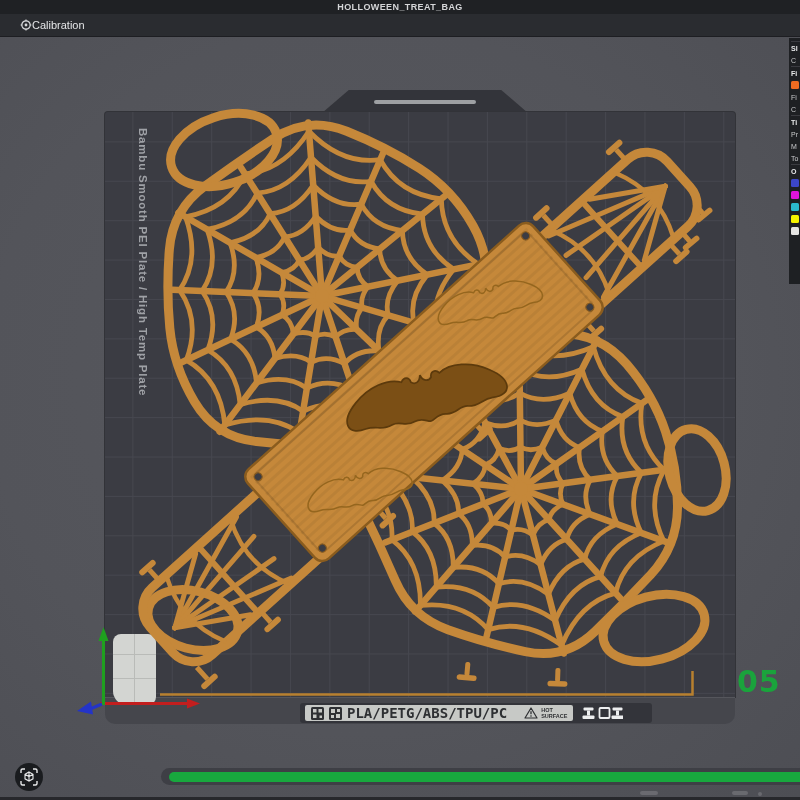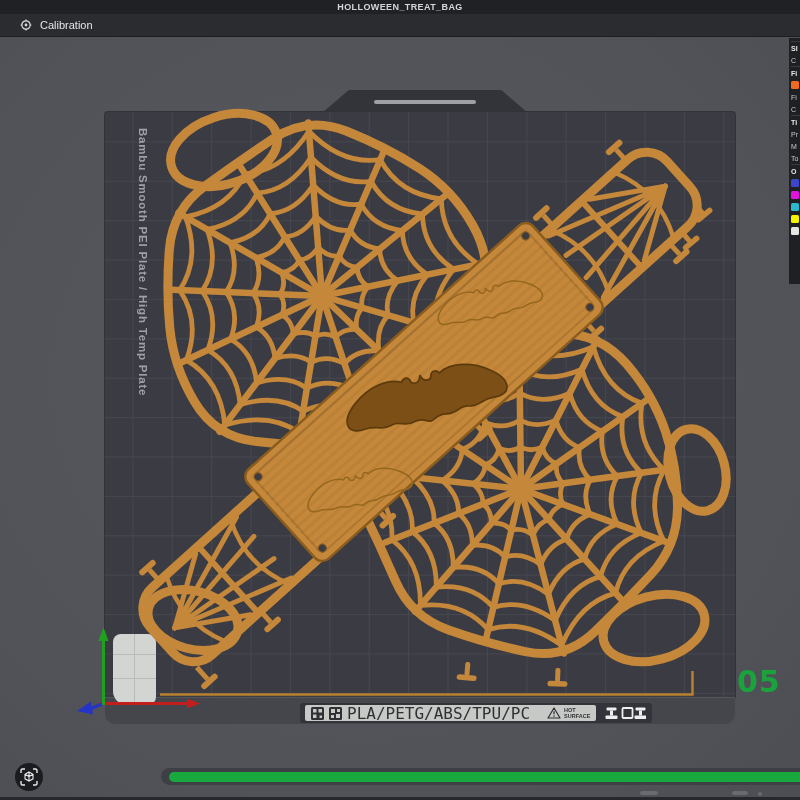--- a/index.html
+++ b/index.html
@@ -4,21 +4,21 @@
 <style>
   html,body{margin:0;padding:0;}
   body{width:800px;height:800px;position:relative;overflow:hidden;
        background:#55565C;font-family:"Liberation Sans",sans-serif;}
 
   
   .titlebar{position:absolute;left:0;top:0;width:800px;height:14px;background:#1F2124;
             display:flex;align-items:center;justify-content:center;z-index:40;}
   .titlebar span{font-size:9px;font-weight:bold;color:#D5D6D8;letter-spacing:.4px;}
   .menubar{position:absolute;left:0;top:14px;width:800px;height:23px;background:#2A2C30;
-           border-bottom:1px solid #1D1E22;display:flex;align-items:center;gap:8px;
+           border-bottom:1px solid #1D1E22;display:flex;align-items:center;
            padding-left:20px;box-sizing:border-box;z-index:40;}
   .menubar .mi-label{color:#E4E5E7;font-size:11px;}
 
   
   .viewport{position:absolute;left:0;top:37px;width:800px;height:760px;
             background:radial-gradient(ellipse at 45% 45%,#57585E 0%,#53545A 60%,#4D4E54 100%);}
 
   
   .plate-tab{position:absolute;left:322px;top:90px;width:206px;height:23px;background:#33343A;
              clip-path:polygon(0 100%,13% 0,87% 0,100% 100%);z-index:2;}
@@ -43,21 +43,21 @@
   .plate-number{position:absolute;left:737px;top:664px;font-family:"DejaVu Sans",sans-serif;
                 font-weight:bold;font-size:30px;color:var(--plate-number-green,#1AA33C);
                 letter-spacing:1px;z-index:6;}
 
   
   .plaque{position:absolute;left:195px;top:5px;width:352px;height:20px;background:#33343A;
           border-radius:3px;display:flex;align-items:center;gap:6px;padding:0 5px;
           box-sizing:border-box;}
   .plaque-light{display:flex;align-items:center;gap:5px;background:#C7C9C6;border-radius:2px;
                 height:16px;padding:0 6px;}
-  .plaque-text{font-family:"DejaVu Sans Mono",monospace;font-weight:normal;font-size:16px;
+  .plaque-text{font-family:"DejaVu Sans Mono",monospace;font-weight:bold;font-size:14px;
                color:#2E3033;white-space:nowrap;}
   .warn{display:flex;align-items:center;gap:3px;margin-left:12px;}
   .warn-text{font-size:5.5px;font-weight:bold;color:#2E3033;line-height:1.1;}
   .pins{margin-left:2px;display:flex;align-items:center;}
 
   
   .right-panel{position:absolute;right:0;top:38px;width:11px;min-height:246px;background:#1E2023;
                padding:3px 0 6px 2px;box-sizing:border-box;overflow:hidden;z-index:30;}
   .rp-row{height:12px;display:flex;align-items:center;font-size:7px;color:#C9CACC;
           white-space:nowrap;overflow:hidden;}

